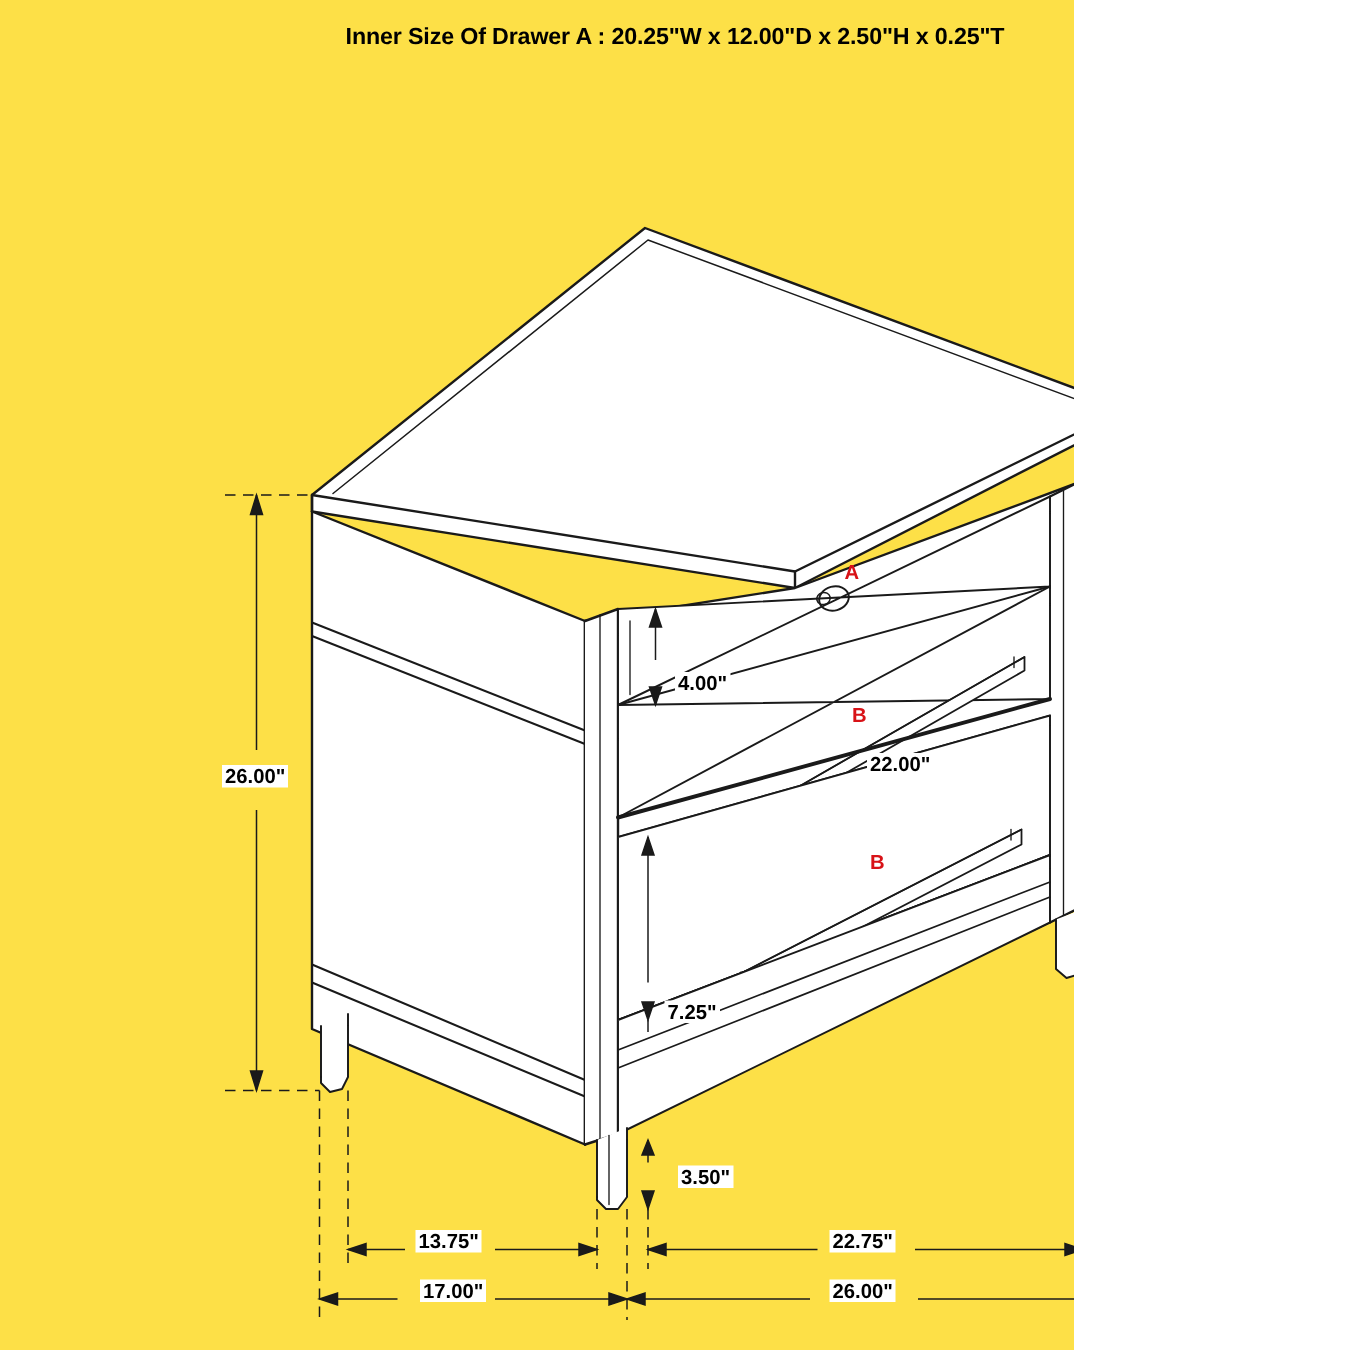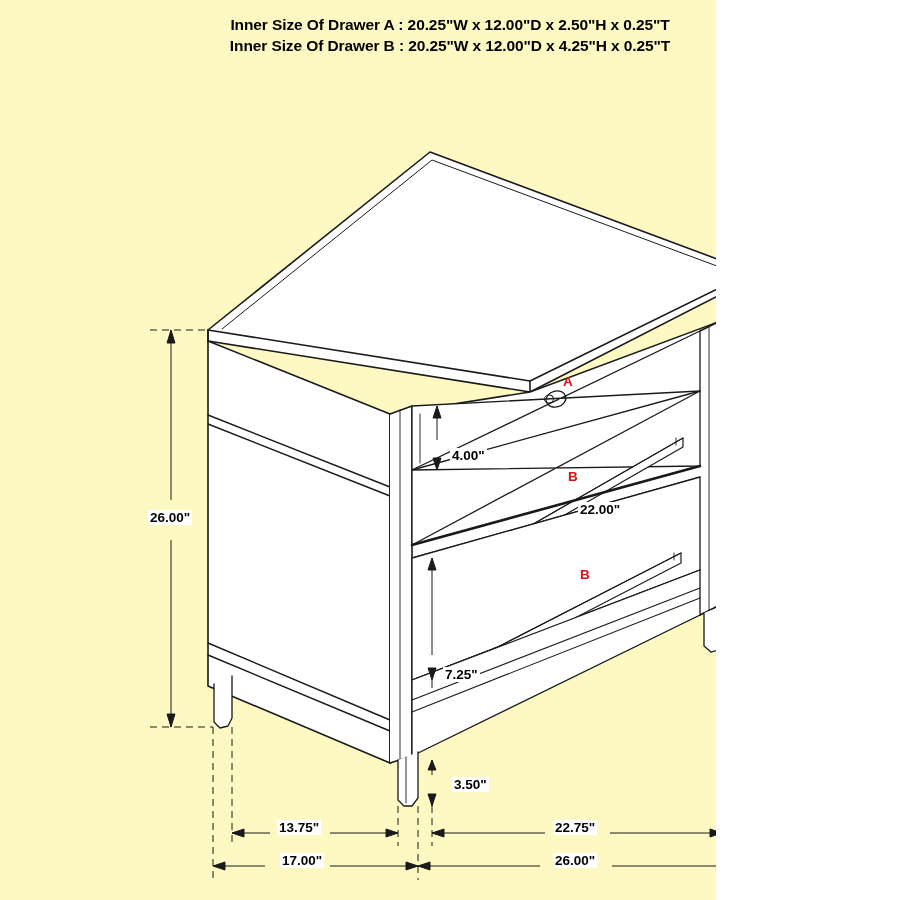--- a/index.html
+++ b/index.html
@@ -7,21 +7,21 @@
     padding: 0;
     background: #ffffff;
   }
   body {
     font-family: "Liberation Sans", sans-serif;
   }
   #stage {
     position: relative;
     width: 716px;
     height: 900px;
-    background: #fef9c3;
+    background: #fde047;
     overflow: hidden;
   }
   .title-block {
     position: absolute;
     top: 14px;
     left: 0;
     width: 900px;
     text-align: center;
   }
   .title-line {
@@ -55,21 +55,20 @@
     white-space: nowrap;
   }
 </style>
 </head>
 <body>
 
 <div id="stage">
 
   <div class="title-block">
     <div class="title-line">Inner Size Of Drawer A : 20.25"W x 12.00"D x 2.50"H x 0.25"T</div>
-    <div class="title-line">Inner Size Of Drawer B : 20.25"W x 12.00"D x 4.25"H x 0.25"T</div>
   </div>
 
   <svg class="drawing" viewBox="0 0 900 900">
     <g fill="none" stroke="#1a1a1a" stroke-width="1.6" stroke-linejoin="round" stroke-linecap="round">
 
       <g>
         <path d="M208,330 L430,152 L752,272 L747,281 L530,392 L208,341 Z" fill="#ffffff"></path>
         <path d="M208,330 L530,381 L752,272"></path>
         <path d="M530,381 L530,392"></path>
 

